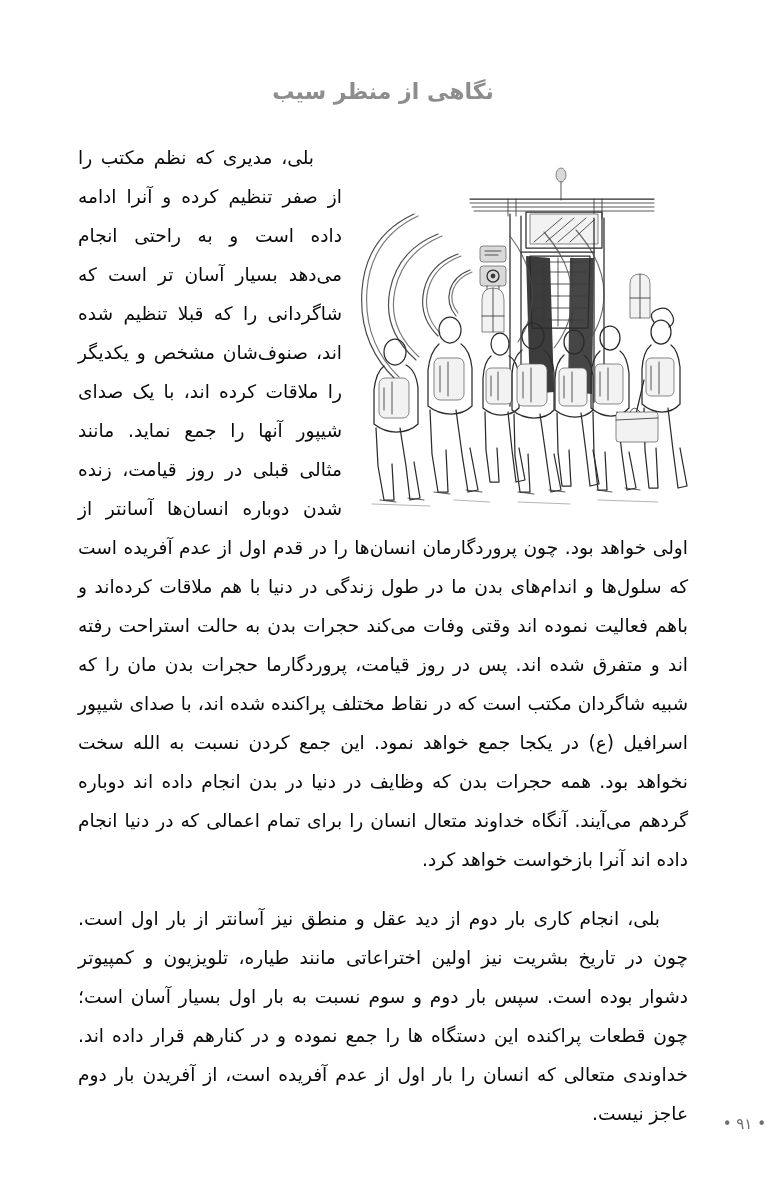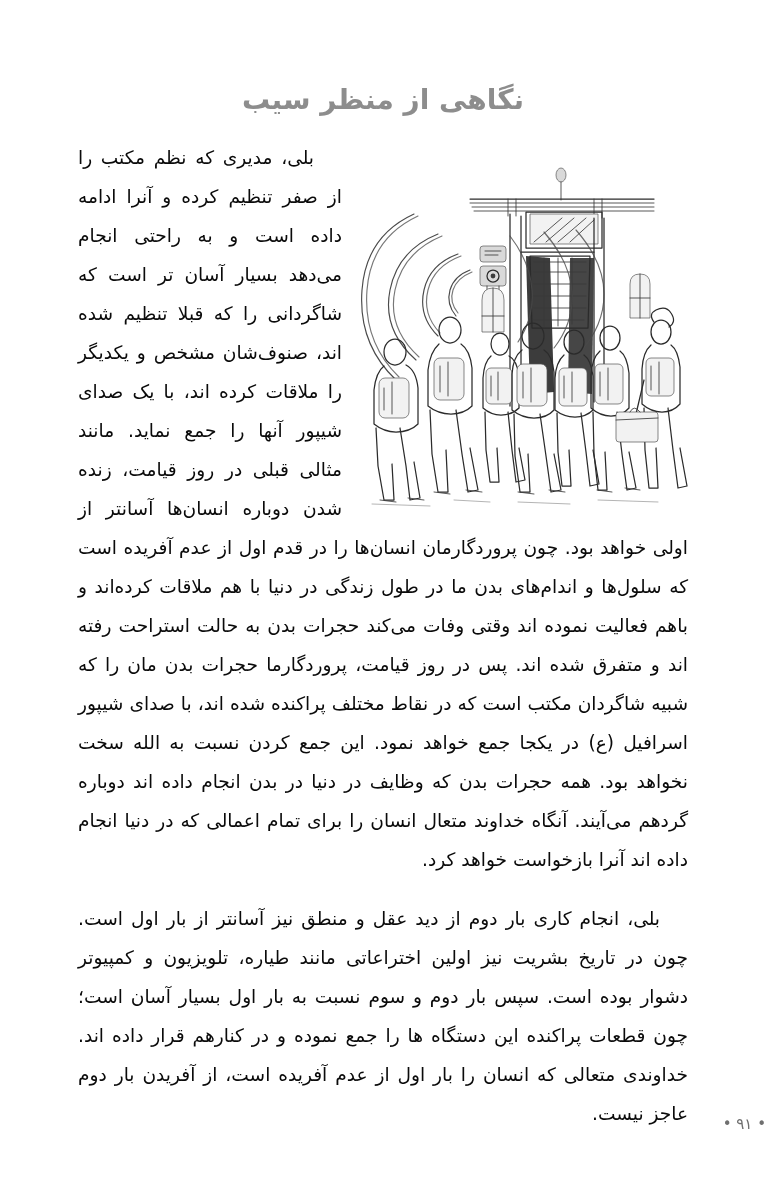--- a/index.html
+++ b/index.html
@@ -25,21 +25,21 @@
     background: #ffffff;
   }
 
   
   .page-title {
     position: absolute;
     top: 64px;
     left: 0;
     right: 0;
     text-align: center;
-    font-size: 28px;
+    font-size: 22px;
     font-weight: bold;
     color: #8d8d8d;
     letter-spacing: 0.5px;
     direction: rtl;
     line-height: 1.2;
   }
 
   
   .content {
     position: absolute;

